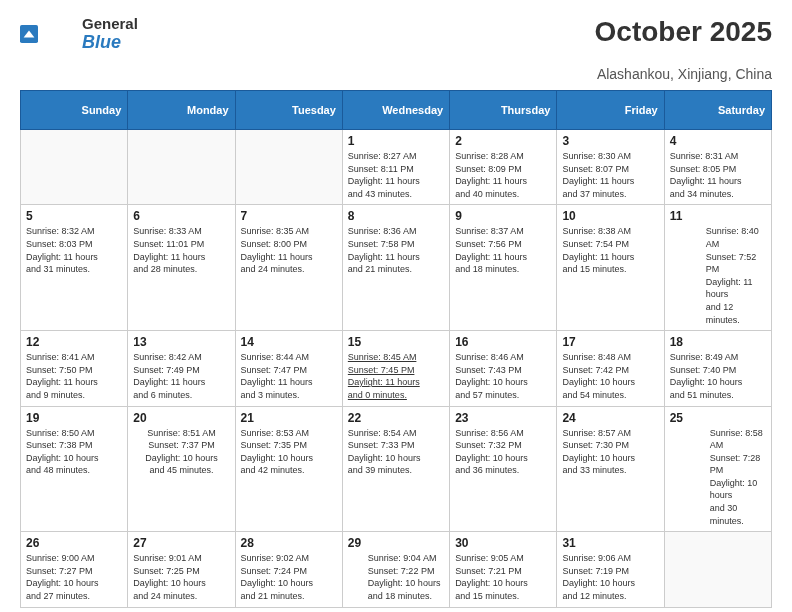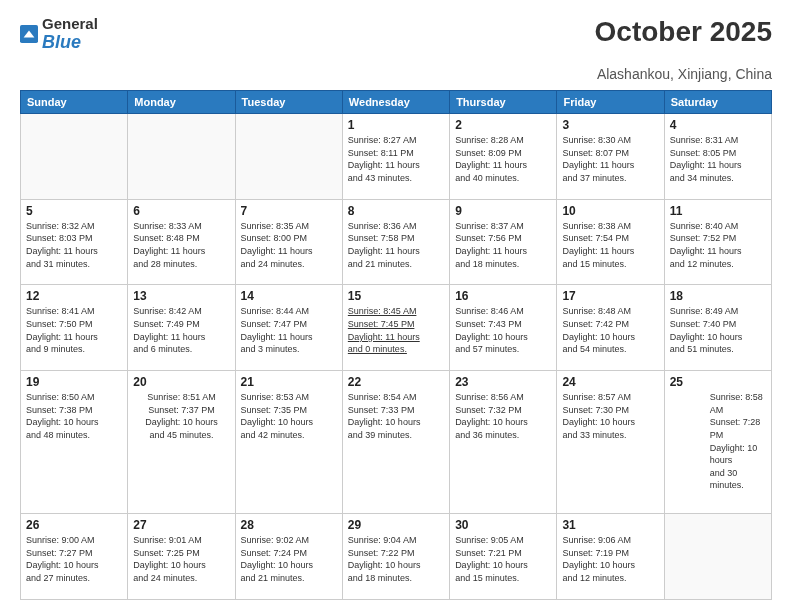--- a/index.html
+++ b/index.html
@@ -19,20 +19,21 @@
     }
     .top-section {
       display: flex;
       justify-content: space-between;
       align-items: flex-start;
       margin-bottom: 8px;
     }
     .logo {
       display: flex;
       align-items: center;
+      gap: 40px;
     }
     .logo-text {
       display: flex;
       flex-direction: column;
       line-height: 1.1;
     }
     .logo-general {
       font-size: 15px;
       font-weight: bold;
       color: #333;
@@ -65,22 +66,22 @@
     .calendar {
       width: 100%;
       border-collapse: collapse;
       flex: 1;
     }
     .calendar th {
       background-color: #2a7abf;
       color: #fff;
       font-size: 11px;
       font-weight: bold;
-      text-align: left;
-      padding: 5px 6px;
+      text-align: right;
+      padding: 13px 6px;
       border: 1px solid #1a5a9a;
     }
     .calendar td {
       border: 1px solid #ccc;
       vertical-align: top;
       padding: 4px 5px;
       width: calc(100% / 7);
       font-size: 9.5px;
       color: #333;
       background: #fff;
@@ -174,21 +175,21 @@
           <td>
             <div class="day-num">5</div>
             <div class="day-info" style="white-space: pre-line;">Sunrise: 8:32 AM
 Sunset: 8:03 PM
 Daylight: 11 hours
 and 31 minutes.</div>
           </td>
           <td>
             <div class="day-num">6</div>
             <div class="day-info" style="white-space: pre-line;">Sunrise: 8:33 AM
-Sunset: 8:48 PM
+Sunset: 11:01 PM
 Daylight: 11 hours
 and 28 minutes.</div>
           </td>
           <td>
             <div class="day-num">7</div>
             <div class="day-info" style="white-space: pre-line;">Sunrise: 8:35 AM
 Sunset: 8:00 PM
 Daylight: 11 hours
 and 24 minutes.</div>
           </td>
@@ -208,21 +209,21 @@
           </td>
           <td>
             <div class="day-num">10</div>
             <div class="day-info" style="white-space: pre-line;">Sunrise: 8:38 AM
 Sunset: 7:54 PM
 Daylight: 11 hours
 and 15 minutes.</div>
           </td>
           <td>
             <div class="day-num">11</div>
-            <div class="day-info" style="white-space: pre-line;">Sunrise: 8:40 AM
+            <div class="day-info" style="white-space: pre-line; margin-left: 36px;">Sunrise: 8:40 AM
 Sunset: 7:52 PM
 Daylight: 11 hours
 and 12 minutes.</div>
           </td>
         </tr>
         <tr>
           <td>
             <div class="day-num">12</div>
             <div class="day-info" style="white-space: pre-line;">Sunrise: 8:41 AM
 Sunset: 7:50 PM
@@ -340,21 +341,21 @@
           </td>
           <td>
             <div class="day-num">28</div>
             <div class="day-info" style="white-space: pre-line;">Sunrise: 9:02 AM
 Sunset: 7:24 PM
 Daylight: 10 hours
 and 21 minutes.</div>
           </td>
           <td>
             <div class="day-num">29</div>
-            <div class="day-info" style="white-space: pre-line;">Sunrise: 9:04 AM
+            <div class="day-info" style="white-space: pre-line; margin-left: 20px;">Sunrise: 9:04 AM
 Sunset: 7:22 PM
 Daylight: 10 hours
 and 18 minutes.</div>
           </td>
           <td>
             <div class="day-num">30</div>
             <div class="day-info" style="white-space: pre-line;">Sunrise: 9:05 AM
 Sunset: 7:21 PM
 Daylight: 10 hours
 and 15 minutes.</div>

